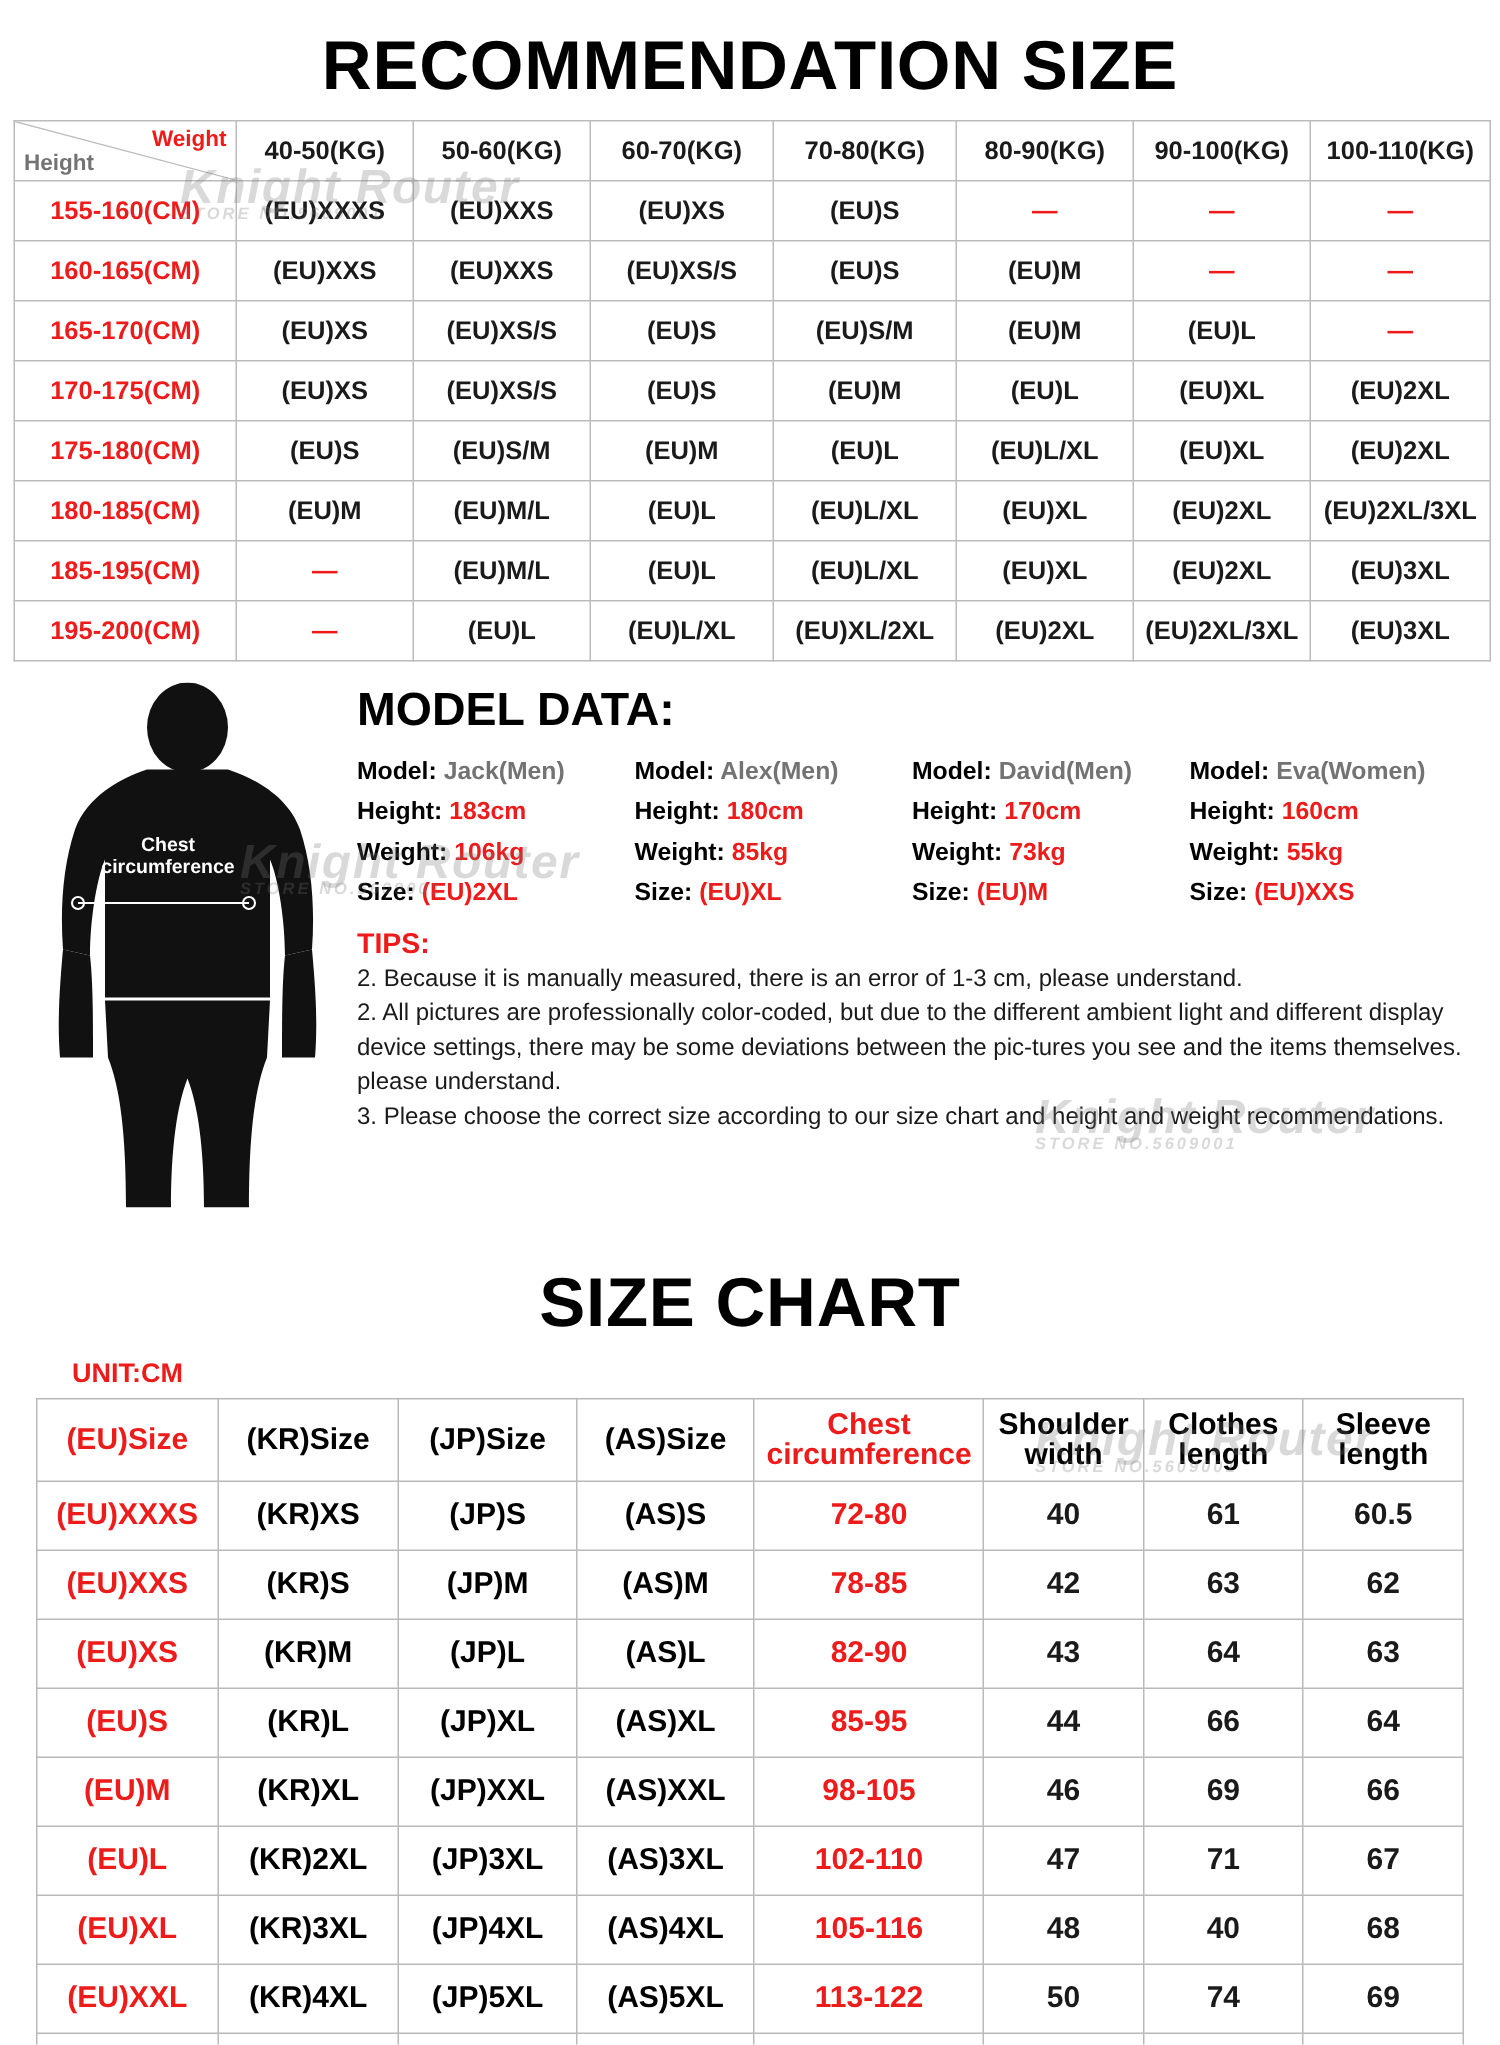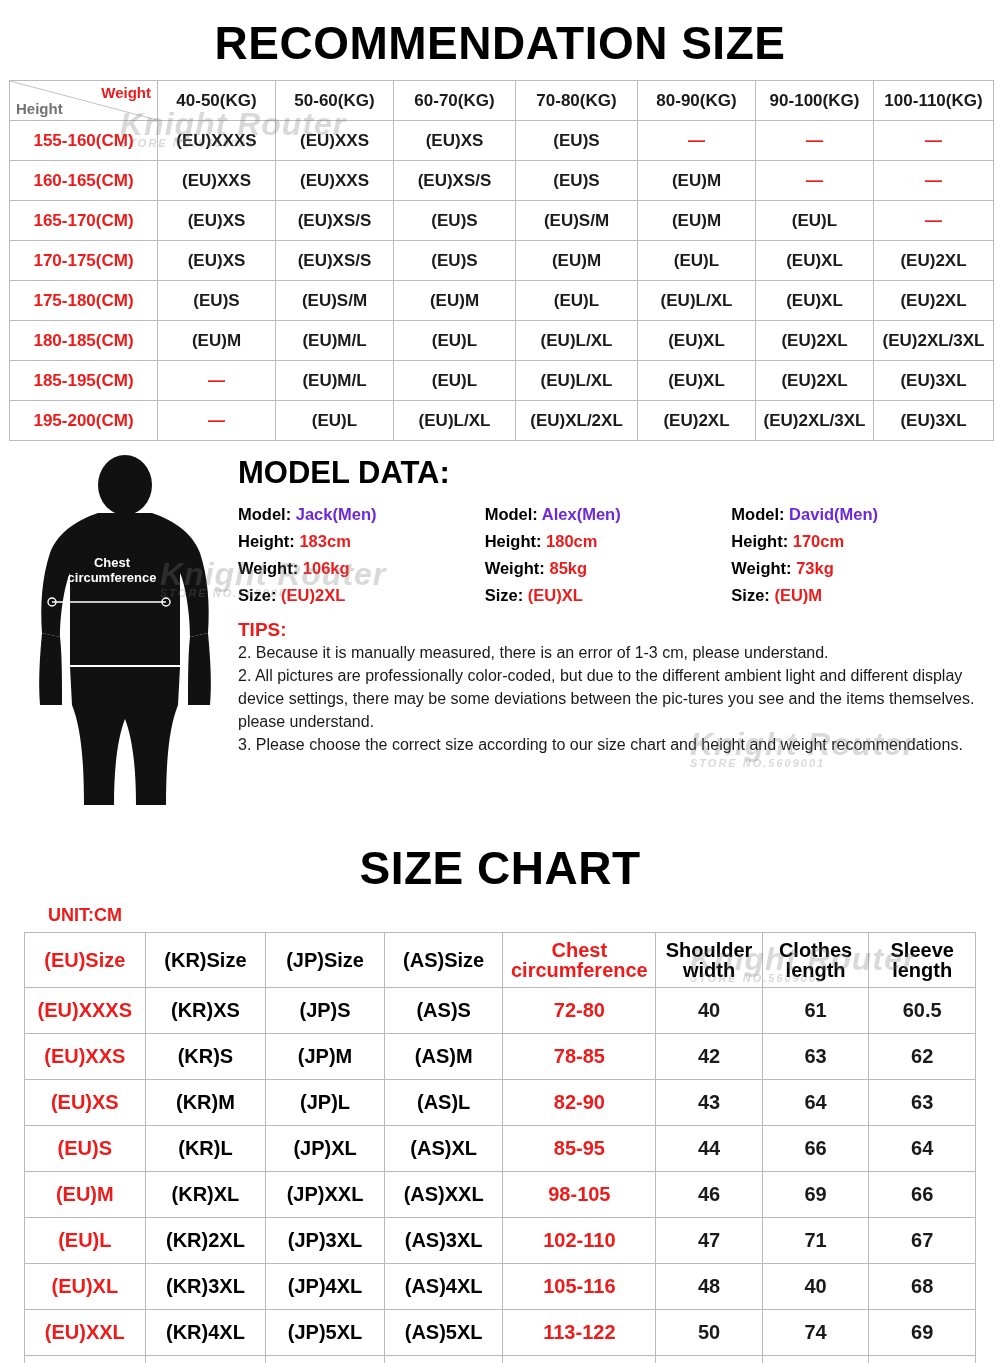--- a/index.html
+++ b/index.html
@@ -141,21 +141,21 @@
     display: flex;
     gap: 0px;
   }
   .model-col {
     flex: 1 1 0;
     font-size: 16.5px;
     line-height: 27px;
     font-weight: bold;
   }
   .model-col .lbl { color: #000; }
-  .model-col .v-black { color: #6d28d9; }
+  .model-col .v-black { color: #737373; }
   .model-col .v-red { color: #ee1b1b; }
 
   .tips-title {
     color: #ee1b1b;
     font-weight: bold;
     font-size: 19px;
     margin-top: 10px;
   }
   .tips-body {
     font-size: 16px;
@@ -428,20 +428,38 @@
           <div>
             <span class="lbl">Weight:</span>
             <span class="v-red">73kg</span>
           </div>
           <div>
             <span class="lbl">Size:</span>
             <span class="v-red">(EU)M</span>
           </div>
         </div>
 
+        <div class="model-col">
+          <div>
+            <span class="lbl">Model:</span>
+            <span class="v-black">Eva(Women)</span>
+          </div>
+          <div>
+            <span class="lbl">Height:</span>
+            <span class="v-red">160cm</span>
+          </div>
+          <div>
+            <span class="lbl">Weight:</span>
+            <span class="v-red">55kg</span>
+          </div>
+          <div>
+            <span class="lbl">Size:</span>
+            <span class="v-red">(EU)XXS</span>
+          </div>
+        </div>
       </div>
 
       <div class="tips-title">TIPS:</div>
       <div class="tips-body">2. Because it is manually measured, there is an error of 1-3 cm, please understand.</div>
       <div class="tips-body">2. All pictures are professionally color-coded, but due to the different ambient light and different display device settings, there may be some deviations between the pic-tures you see and the items themselves. please understand.</div>
       <div class="tips-body">3. Please choose the correct size according to our size chart and height and weight recommendations.</div>
     </div>
   </div>
 
   <div class="main-title">SIZE CHART</div>

